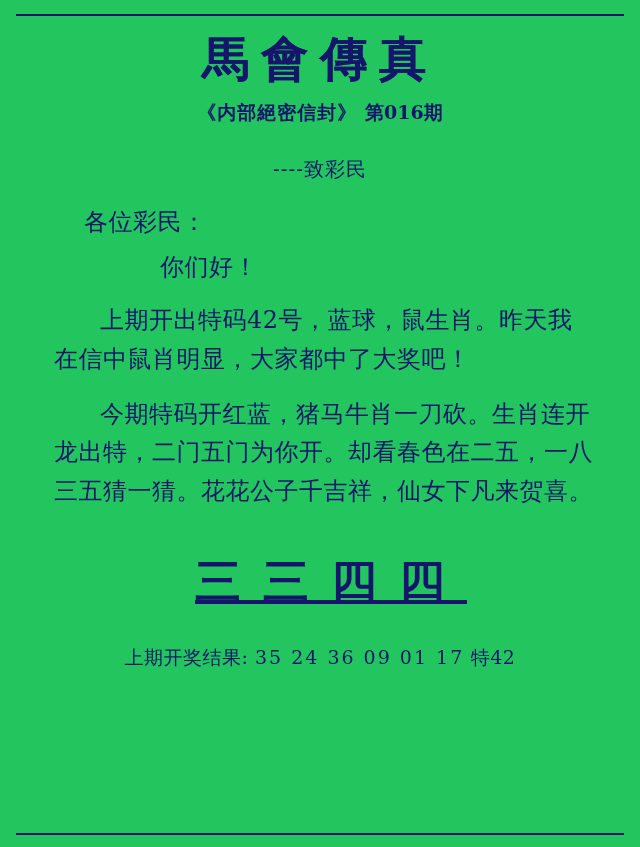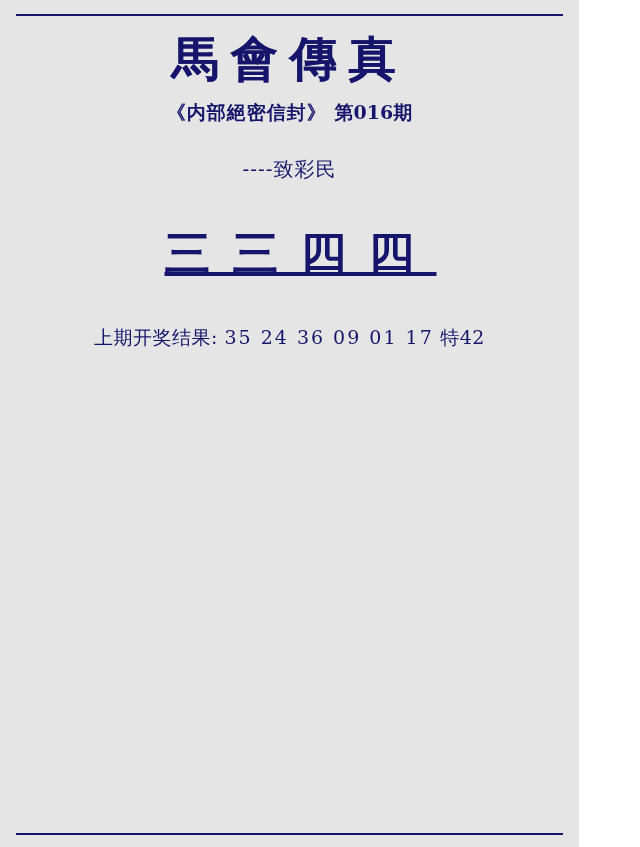--- a/index.html
+++ b/index.html
@@ -5,23 +5,23 @@
   html, body {
     margin: 0;
     padding: 0;
     background: #ffffff;
   }
   body {
     font-family: "DejaVu Serif", serif;
   }
   #page {
     position: relative;
-    width: 579px;
+    width: 640px;
     height: 847px;
-    background: #e5e5e5;
+    background: #22c55e;
     overflow: hidden;
     box-sizing: border-box;
   }
   
   .rule-top {
     position: absolute;
     left: 16px;
     right: 16px;
     top: 14px;
     height: 2px;
@@ -92,21 +92,21 @@
   .lucky {
     margin-top: 40px;
     font-size: 46px;
     font-weight: bold;
     letter-spacing: 22px;
     text-indent: 22px;
     text-align: center;
     text-decoration: underline;
   }
   .result {
-    margin-top: 40px;
+    margin-top: 32px;
     font-size: 19px;
     text-align: center;
     letter-spacing: 0.5px;
   }
   .result .nums {
     letter-spacing: 2px;
   }
 </style>
 </head>
 <body>
@@ -119,20 +119,26 @@
 
     <div class="title">馬會傳真</div>
 
     <div class="subtitle">
       <span>《内部絕密信封》</span>
       <span class="issue">第016期</span>
     </div>
 
     <div class="addressee-line">----致彩民</div>
 
+    <div class="body-block">
+      <div class="greet-1">各位彩民：</div>
+      <div class="greet-2">你们好！</div>
+      <div class="para p1">上期开出特码42号，蓝球，鼠生肖。昨天我在信中鼠肖明显，大家都中了大奖吧！</div>
+      <div class="para p2">今期特码开红蓝，猪马牛肖一刀砍。生肖连开龙出特，二门五门为你开。却看春色在二五，一八三五猜一猜。花花公子千吉祥，仙女下凡来贺喜。</div>
+    </div>
 
     <div class="lucky">三三四四</div>
 
     <div class="result">
       <span>上期开奖结果:</span>
       <span class="nums">35 24 36 09 01 17</span>
       <span>特42</span>
     </div>
 
   </div>

